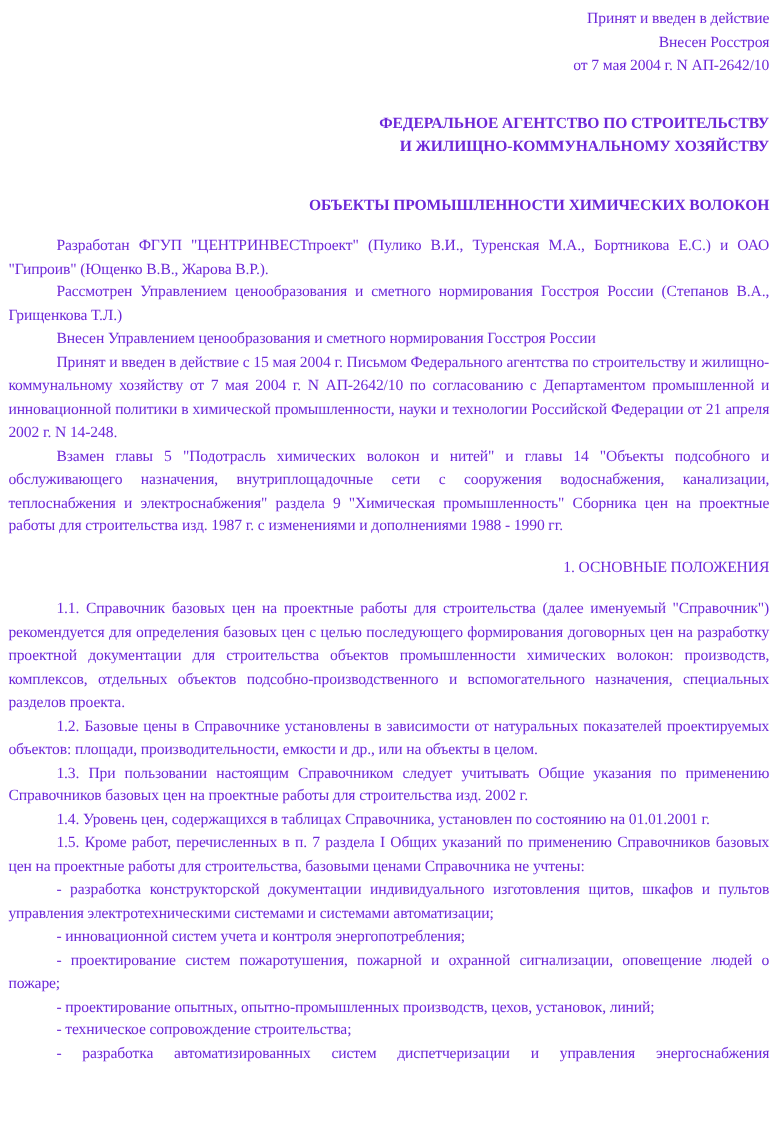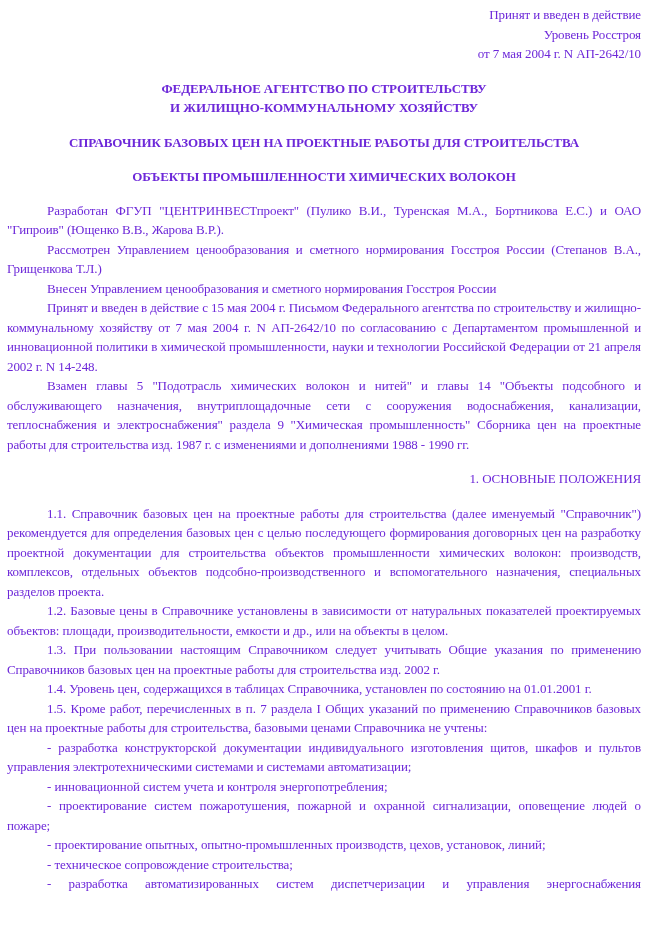--- a/index.html
+++ b/index.html
@@ -18,23 +18,23 @@
     font-family: Liberation Serif, serif;
     font-size: 13px;
     line-height: 19.5px;
     color: #6d28d9;
     letter-spacing: -0.1px;
   }
   .accept-note {
     text-align: right;
   }
   .center-title {
-    text-align: center;
+    text-align: right;
     font-weight: bold;
-    margin-top: 15px;
+    margin-top: 29px;
   }
   p.para {
     margin: 0;
     text-align: justify;
     text-indent: 40px;
   }
   p.para.first {
     margin-top: 14px;
   }
   .sec-head {
@@ -45,30 +45,29 @@
     text-align-last: justify;
   }
 </style>
 </head>
 <body>
 
 <div class="page">
 
   <div class="accept-note">
     <div>Принят и введен в действие</div>
-    <div>Уровень Росстроя</div>
+    <div>Внесен Росстроя</div>
     <div>от 7 мая 2004 г. N АП-2642/10</div>
   </div>
 
   <div class="center-title">
     <div>ФЕДЕРАЛЬНОЕ АГЕНТСТВО ПО СТРОИТЕЛЬСТВУ</div>
     <div>И ЖИЛИЩНО-КОММУНАЛЬНОМУ ХОЗЯЙСТВУ</div>
   </div>
 
-  <div class="center-title">СПРАВОЧНИК БАЗОВЫХ ЦЕН НА ПРОЕКТНЫЕ РАБОТЫ ДЛЯ СТРОИТЕЛЬСТВА</div>
 
   <div class="center-title">ОБЪЕКТЫ ПРОМЫШЛЕННОСТИ ХИМИЧЕСКИХ ВОЛОКОН</div>
 
   <p class="para first">Разработан ФГУП "ЦЕНТРИНВЕСТпроект" (Пулико В.И., Туренская М.А., Бортникова Е.С.) и ОАО "Гипроив" (Ющенко В.В., Жарова В.Р.).</p>
   <p class="para">Рассмотрен Управлением ценообразования и сметного нормирования Госстроя России (Степанов В.А., Грищенкова Т.Л.)</p>
   <p class="para">Внесен Управлением ценообразования и сметного нормирования Госстроя России</p>
   <p class="para">Принят и введен в действие с 15 мая 2004 г. Письмом Федерального агентства по строительству и жилищно-коммунальному хозяйству от 7 мая 2004 г. N АП-2642/10 по согласованию с Департаментом промышленной и инновационной политики в химической промышленности, науки и технологии Российской Федерации от 21 апреля 2002 г. N 14-248.</p>
   <p class="para">Взамен главы 5 "Подотрасль химических волокон и нитей" и главы 14 "Объекты подсобного и обслуживающего назначения, внутриплощадочные сети с сооружения водоснабжения, канализации, теплоснабжения и электроснабжения" раздела 9 "Химическая промышленность" Сборника цен на проектные работы для строительства изд. 1987 г. с изменениями и дополнениями 1988 - 1990 гг.</p>
 
   <div class="sec-head">1. ОСНОВНЫЕ ПОЛОЖЕНИЯ</div>

